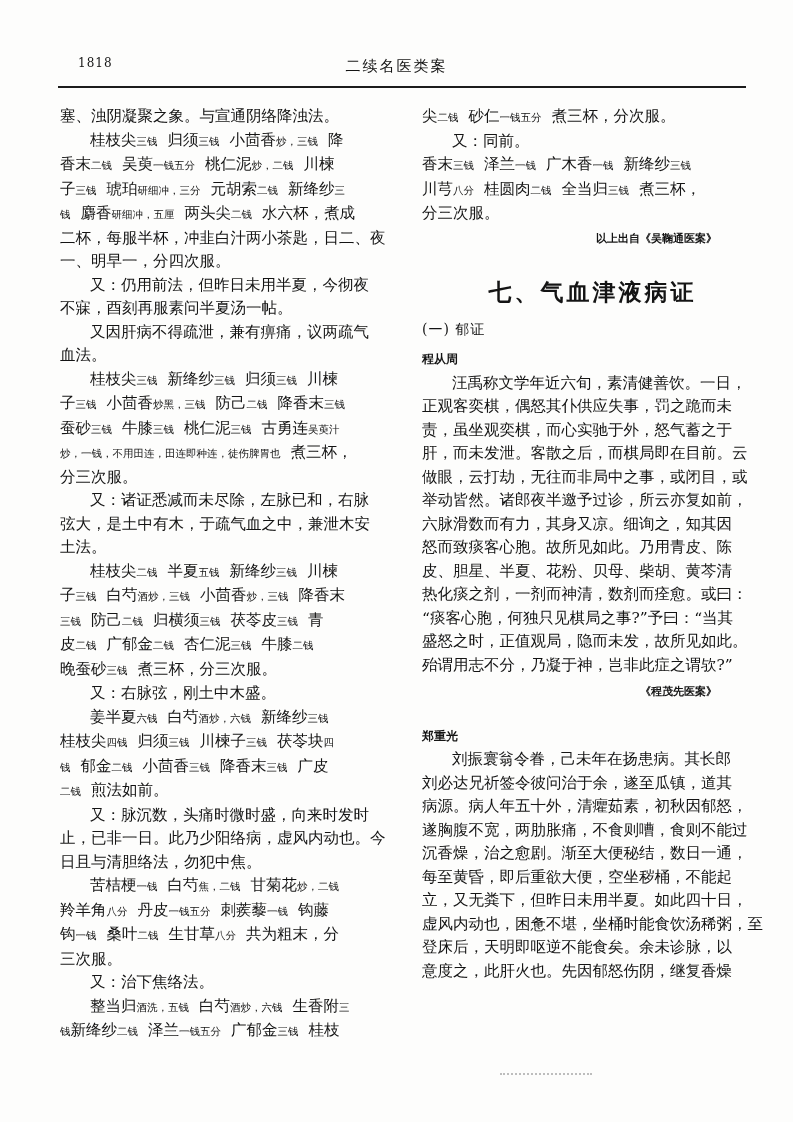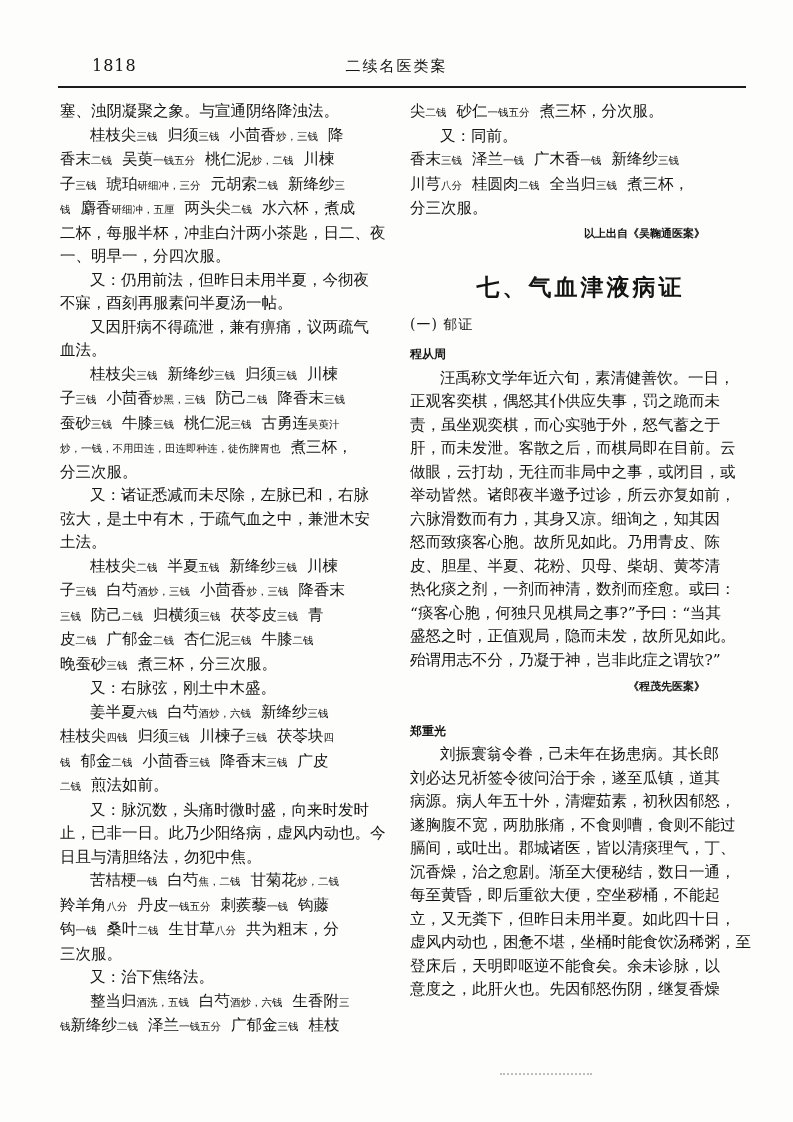--- a/index.html
+++ b/index.html
@@ -10,37 +10,37 @@
     font-family:"DejaVu Serif","Liberation Serif",serif;
     color:#141414;
     overflow:hidden;
   }
   .runhead {
     position:relative;
     padding:56px 50px 0 60px;
     height:24px;
   }
   .pageno {
-    position:absolute; left:92px; top:56px;
-    font-size:16px; letter-spacing:1px;
+    position:absolute; left:78px; top:56px;
+    font-size:12px; letter-spacing:1px;
   }
   .runtitle {
     position:absolute; left:0; right:0; top:57px;
     text-align:center;
     font-size:15px; font-weight:normal; letter-spacing:2px;
   }
   .headrule {
     position:absolute; left:58px; top:86px;
     width:688px; height:2px; background:#1c1c1c;
   }
   .columns {
     display:flex;
-    margin-top:16px;
-    padding:4px 50px 0 60px;
-    gap:16px;
+    margin-top:9px;
+    padding:16px 50px 0 60px;
+    gap:28px;
   }
   .col { flex:0 0 334px; }
   .col.right { flex:1; }
   .line {
     min-height:23.5px; line-height:23.5px;
     font-size:15.5px;
     white-space:nowrap;
   }
   .line.indent { padding-left:30px; }
   .seg-n { font-size:15.5px; }
@@ -154,21 +154,20 @@
         <div class="line body"><span class="seg-n">热化痰之剂，一剂而神清，数剂而痊愈。或曰：</span></div>
         <div class="line body"><span class="seg-n">“痰客心胞，何独只见棋局之事?”予曰：“当其</span></div>
         <div class="line body"><span class="seg-n">盛怒之时，正值观局，隐而未发，故所见如此。</span></div>
         <div class="line body"><span class="seg-n">殆谓用志不分，乃凝于神，岂非此症之谓欤?”</span></div>
         <div class="line attribution gap-sm"><span class="seg-n">《程茂先医案》</span></div>
         <div class="line author gap-lg"><span class="seg-n">郑重光</span></div>
         <div class="line body indent"><span class="seg-n">刘振寰翁令眷，己未年在扬患病。其长郎</span></div>
         <div class="line body"><span class="seg-n">刘必达兄祈签令彼问治于余，遂至瓜镇，道其</span></div>
         <div class="line body"><span class="seg-n">病源。病人年五十外，清癯茹素，初秋因郁怒，</span></div>
         <div class="line body"><span class="seg-n">遂胸腹不宽，两肋胀痛，不食则嘈，食则不能过</span></div>
-        <div class="line body"><span class="seg-n">膈间，或吐出。郡城诸医，皆以清痰理气，丁、</span></div>
         <div class="line body"><span class="seg-n">沉香燥，治之愈剧。渐至大便秘结，数日一通，</span></div>
         <div class="line body"><span class="seg-n">每至黄昏，即后重欲大便，空坐秽桶，不能起</span></div>
         <div class="line body"><span class="seg-n">立，又无粪下，但昨日未用半夏。如此四十日，</span></div>
         <div class="line body"><span class="seg-n">虚风内动也，困惫不堪，坐桶时能食饮汤稀粥，至</span></div>
         <div class="line body"><span class="seg-n">登床后，天明即呕逆不能食矣。余未诊脉，以</span></div>
         <div class="line body"><span class="seg-n">意度之，此肝火也。先因郁怒伤阴，继复香燥</span></div>
       </div>
   </div>
 
   <div class="scan-smudge"></div>

